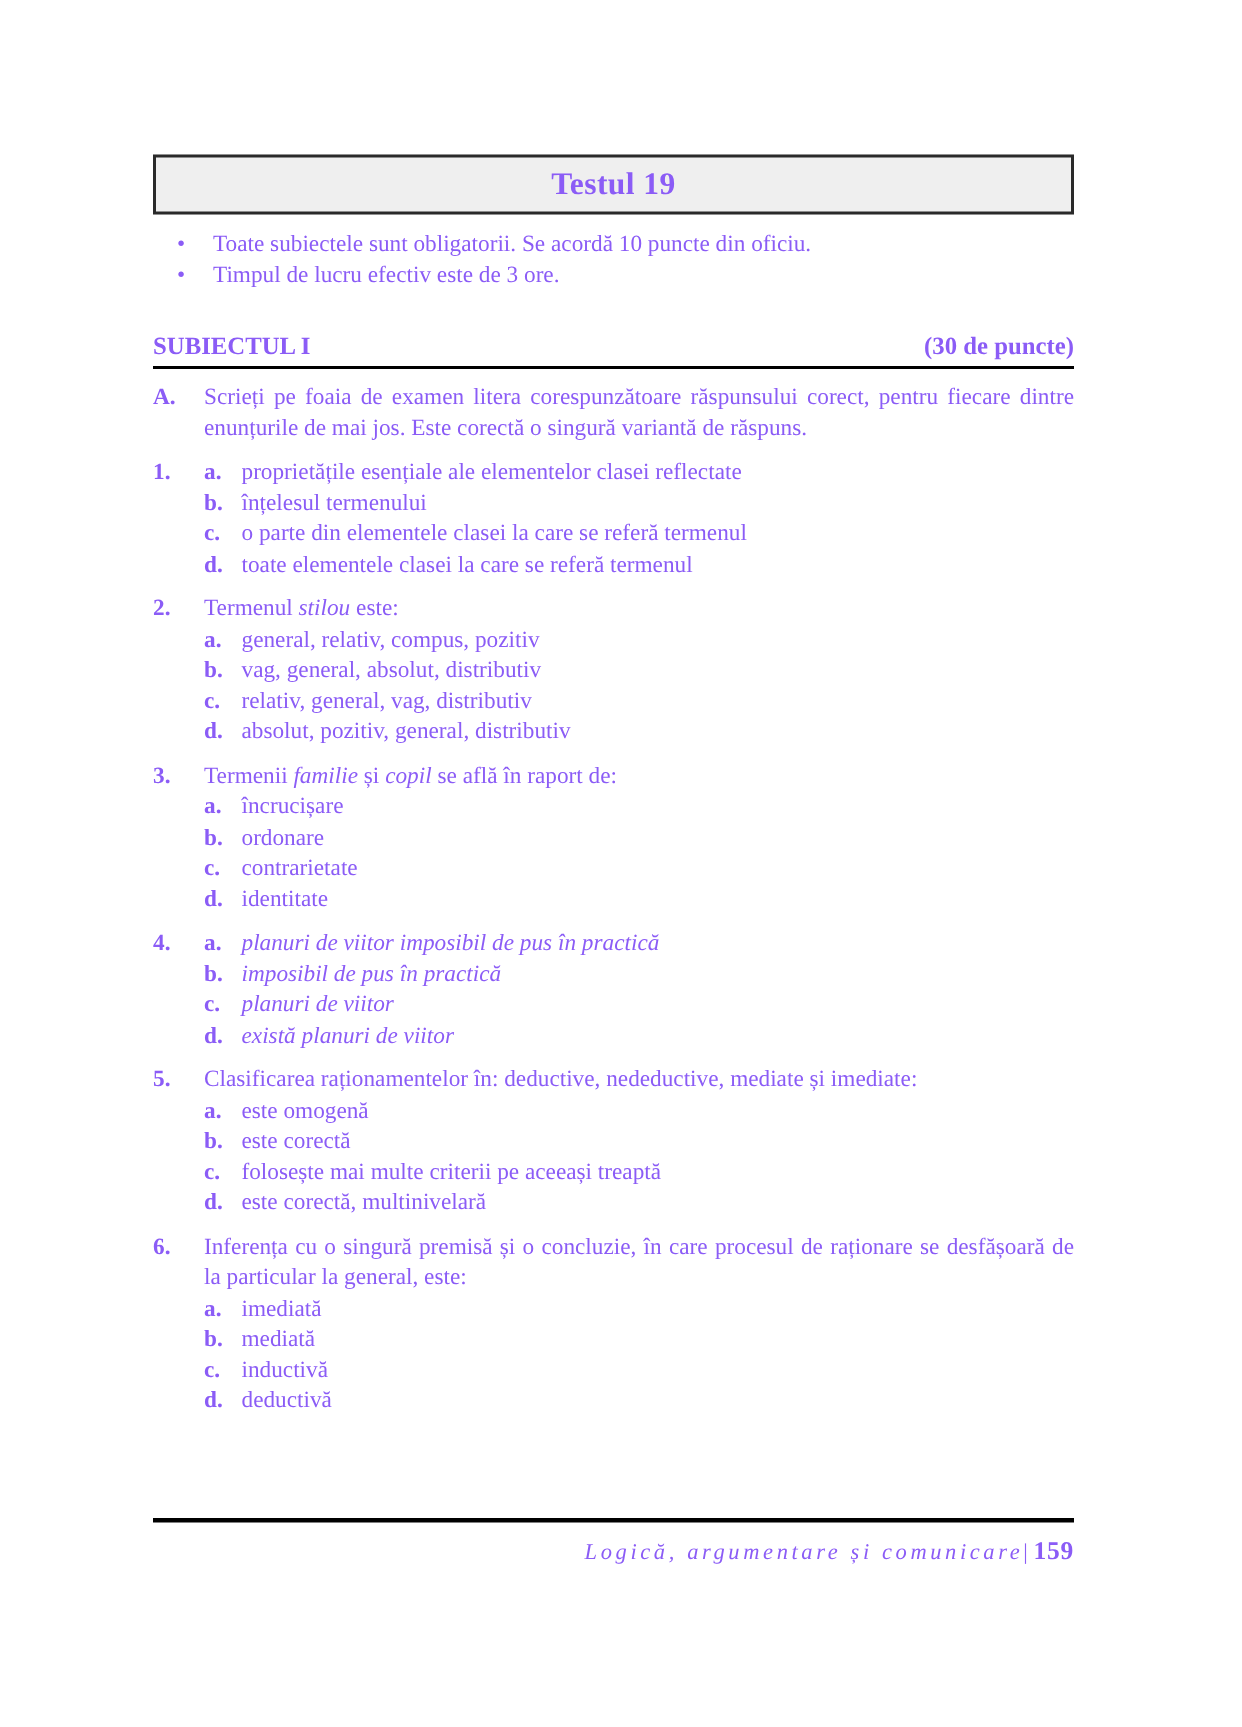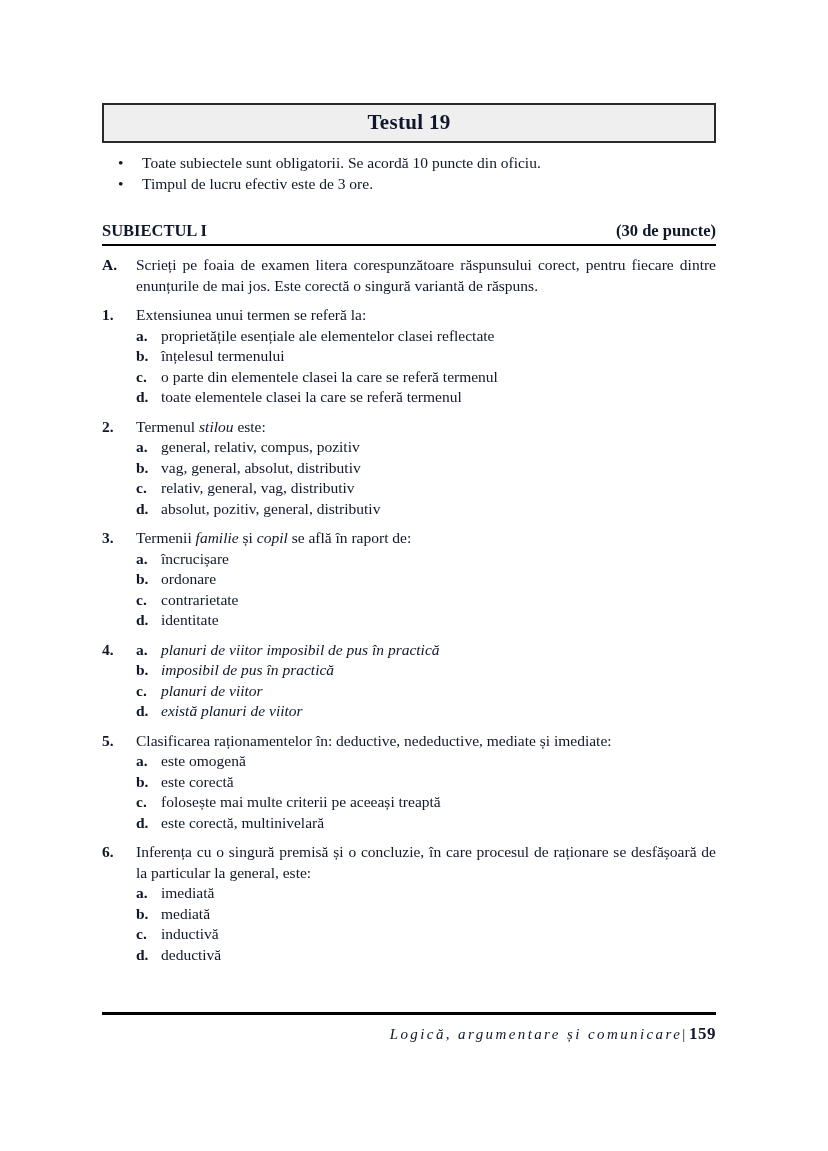--- a/index.html
+++ b/index.html
@@ -1,19 +1,19 @@
 <!DOCTYPE html>
 <html><head>
 <meta charset="utf-8">
 <style>
   * { margin:0; padding:0; box-sizing:border-box; }
   html,body { background:#ffffff; }
   .page {
     width:828px; height:1151px; position:relative; background:#ffffff;
-    font-family:"Liberation Serif","DejaVu Serif",serif; color:#0f172a;
+    font-family:"Liberation Serif","DejaVu Serif",serif; color:#8b5cf6;
     overflow:hidden; margin:0 auto;
   }
   .content { padding:103px 112px 0 102px; }
 
   .title-box {
     border:2px solid #2a2a2a; background:#efefef;
     text-align:center; padding:5px 0 6px 0;
   }
   .title-box .title { font-size:21px; font-weight:bold; letter-spacing:0.3px; }
 
@@ -68,21 +68,20 @@
     <div class="item">
       <div class="item-num">A.</div>
       <div class="item-body">
         <div class="stem">Scrieți pe foaia de examen litera corespunzătoare răspunsului corect, pentru fiecare dintre enunțurile de mai jos. Este corectă o singură variantă de răspuns.</div>
       </div>
     </div>
 
     <div class="item">
       <div class="item-num">1.</div>
       <div class="item-body">
-        <div class="stem"><span>Extensiunea unui termen se referă la:</span></div>
         <div class="option">
             <span class="opt-letter">a.</span>
             <span class="opt-text">proprietățile esențiale ale elementelor clasei reflectate</span>
           </div>
         <div class="option">
             <span class="opt-letter">b.</span>
             <span class="opt-text">înțelesul termenului</span>
           </div>
         <div class="option">
             <span class="opt-letter">c.</span>

